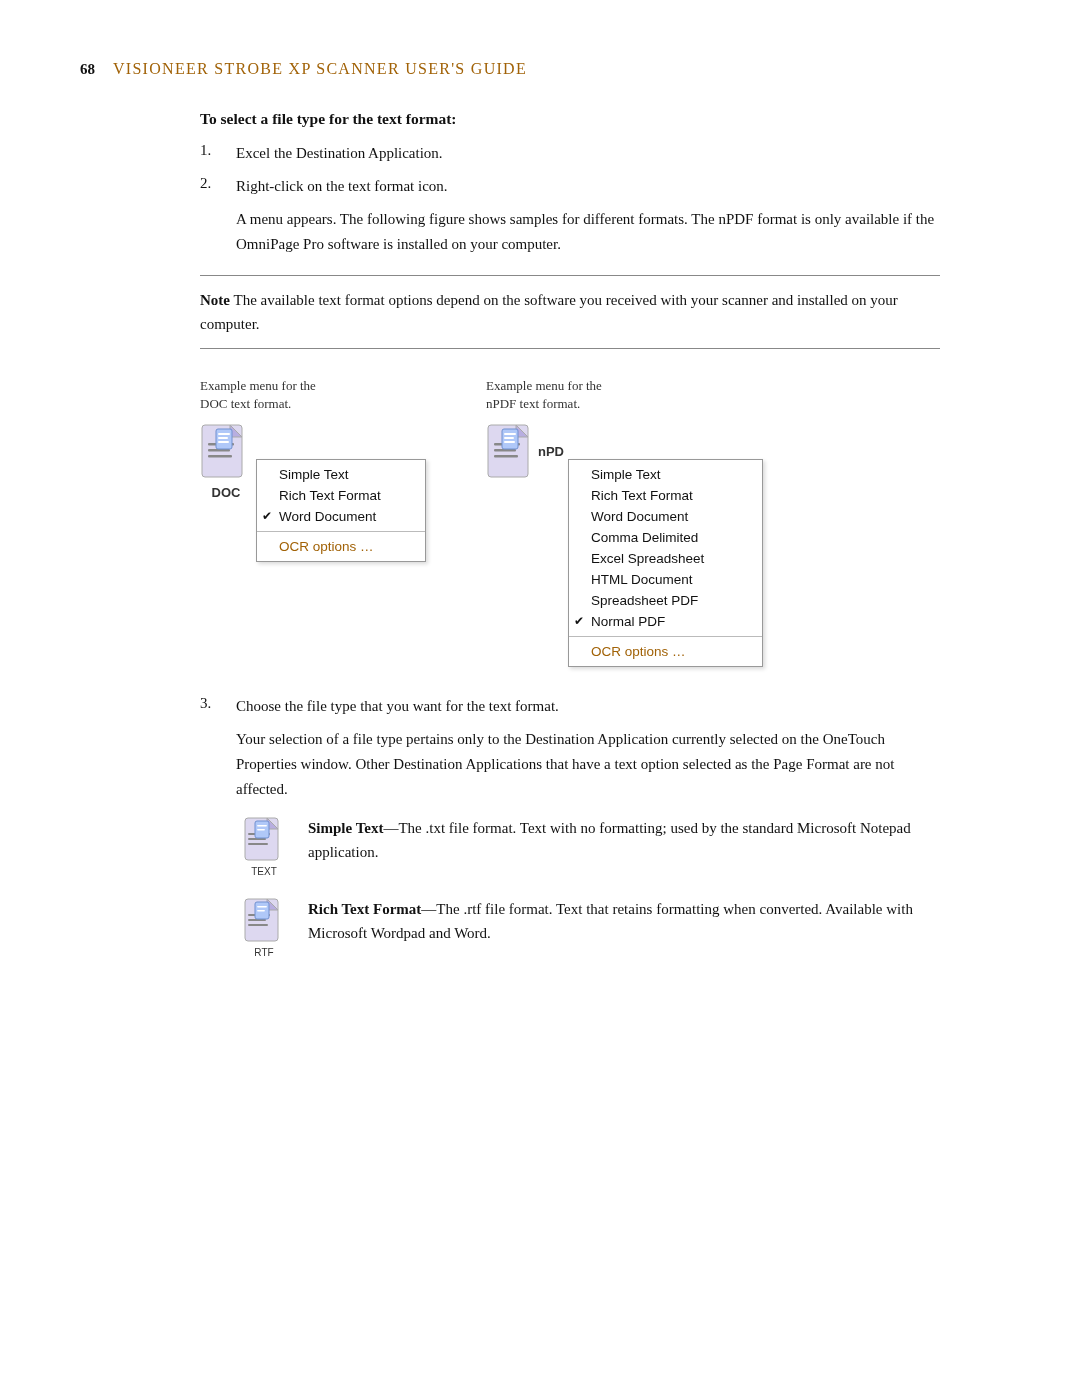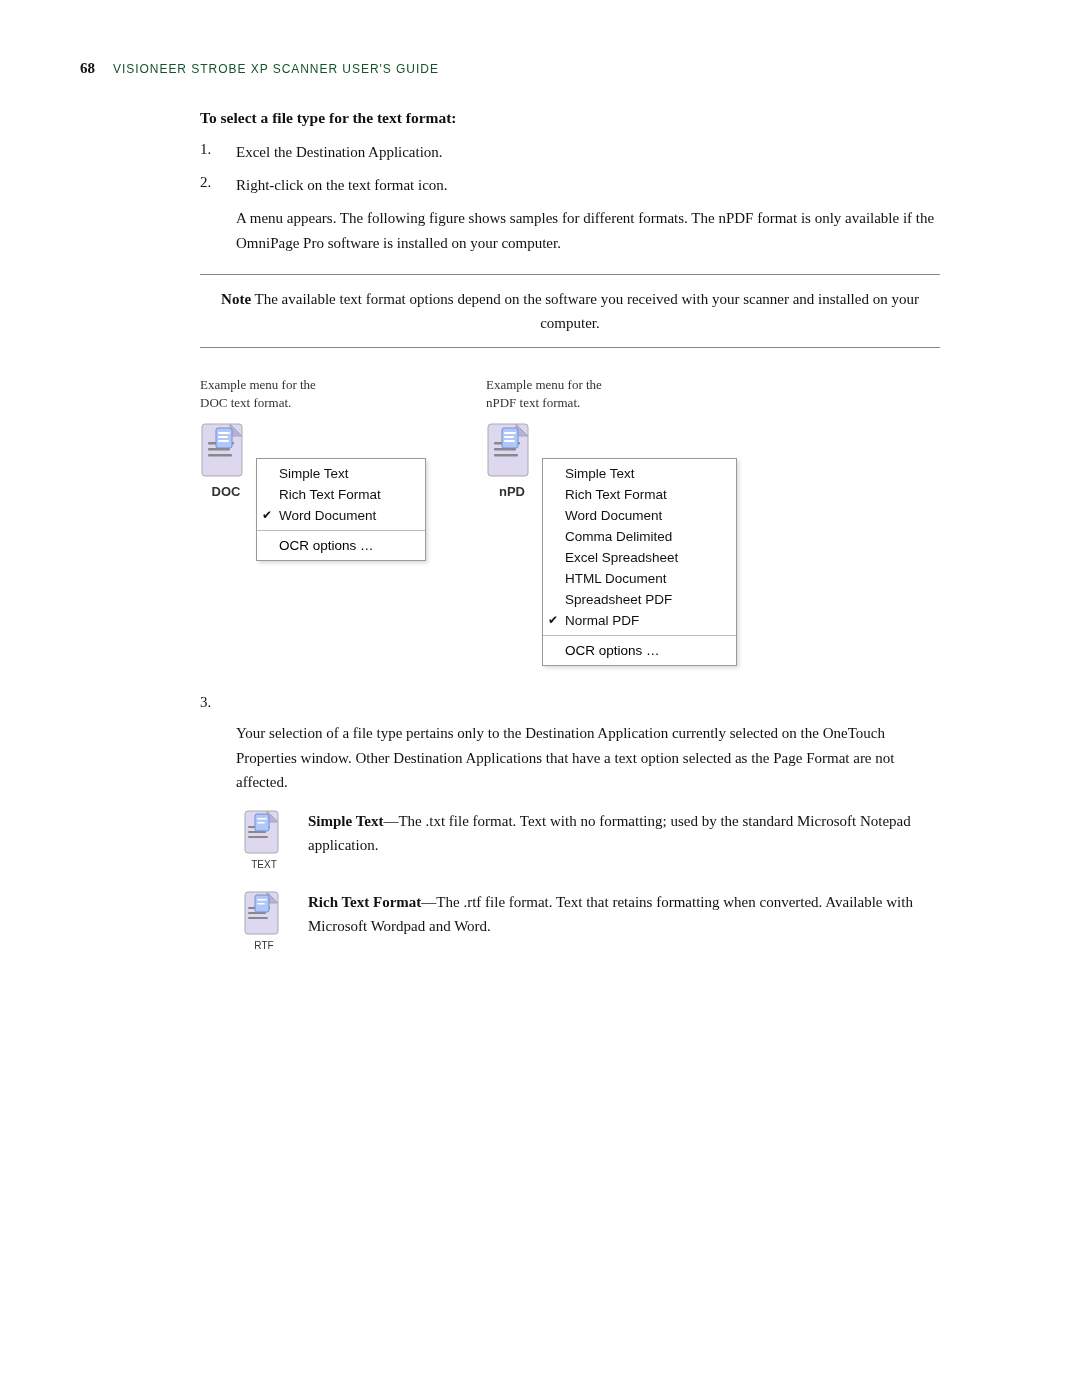--- a/index.html
+++ b/index.html
@@ -18,25 +18,25 @@
       margin-bottom: 32px;
       border-bottom: none;
     }
     .page-number {
       font-weight: bold;
       font-size: 15px;
       margin-right: 18px;
       font-family: Liberation Serif, serif;
     }
     .page-header-title {
-      font-family: Liberation Sans, sans-serif;
-      font-size: 12px;
+      font-family: Liberation Serif, serif;
+      font-size: 16px;
       letter-spacing: 0.08em;
       text-transform: uppercase;
-      color: #14532d;
+      color: #a16207;
     }
     .section {
       margin-left: 120px;
       margin-right: 60px;
     }
     .heading-bold {
       font-weight: bold;
       font-size: 15.5px;
       margin-bottom: 14px;
     }
@@ -58,21 +58,20 @@
       line-height: 1.65;
       margin-bottom: 14px;
     }
     .note-box {
       border-top: 1.5px solid #888;
       border-bottom: 1.5px solid #888;
       padding: 12px 0 12px 0;
       margin: 18px 0 18px 0;
       font-size: 15px;
       line-height: 1.6;
-      text-align: center;
     }
     .note-box .note-label {
       font-weight: bold;
     }
     .figure-row {
       display: flex;
       flex-direction: row;
       margin: 28px 0 28px 0;
       align-items: flex-start;
     }
@@ -114,21 +113,21 @@
       content: "✔";
       position: absolute;
       left: 5px;
       font-size: 12px;
     }
     .context-menu-divider {
       border-top: 1px solid #bbb;
       margin: 4px 0;
     }
     .context-menu-item.ocr-option {
-      color: #000000;
+      color: #a16207;
     }
     .icon-label {
       font-family: Arial, sans-serif;
       font-size: 10px;
       text-align: left;
       color: #333;
       margin-top: 2px;
     }
     .bold-term {
       font-weight: bold;
@@ -215,21 +214,21 @@
       </div>
     </div>
 
     <div class="figure-col" style="margin-left:60px;">
       <div class="figure-caption">
         <span>Example menu for the</span><br>
         <span>nPDF text format.</span>
       </div>
       <div style="display:flex;align-items:flex-start;gap:0;">
 
-        <div style="display:flex;flex-direction:column;align-items:center;margin-right:4px;">
+        <div style="display:flex;flex-direction:row;align-items:center;margin-right:4px;">
           <svg width="52" height="60" viewBox="0 0 52 60">
             <rect x="2" y="2" width="40" height="52" rx="3" ry="3" fill="#ddd8f0" stroke="#aaa" stroke-width="1"></rect>
             <polygon points="30,2 42,14 30,14" fill="#b8aee0" stroke="#aaa" stroke-width="1"></polygon>
             <rect x="8" y="20" width="26" height="2.5" rx="1" fill="#888"></rect>
             <rect x="8" y="26" width="22" height="2.5" rx="1" fill="#888"></rect>
             <rect x="8" y="32" width="24" height="2.5" rx="1" fill="#888"></rect>
             <rect x="16" y="6" width="16" height="20" rx="2" fill="#b0c8f8" stroke="#7090d0" stroke-width="1"></rect>
             <rect x="18" y="10" width="12" height="2" rx="1" fill="#fff"></rect>
             <rect x="18" y="14" width="10" height="2" rx="1" fill="#fff"></rect>
             <rect x="18" y="18" width="11" height="2" rx="1" fill="#fff"></rect>
@@ -249,20 +248,21 @@
           <div class="context-menu-divider"></div>
           <div class="context-menu-item ocr-option">OCR options …</div>
         </div>
       </div>
     </div>
 
   </div>
 
   <div class="step" style="margin-bottom:10px;">
     <span class="step-num">3.</span>
+    <span class="step-text">Choose the file type that you want for the text format.</span>
   </div>
 
   <div class="paragraph" style="">Your selection of a file type pertains only to the Destination Application currently selected on the OneTouch Properties window. Other Destination Applications that have a text option selected as the Page Format are not affected.</div>
 
   <div class="icon-paragraph" style="margin-left:36px;margin-bottom:20px;">
     <div class="icon-col">
       <svg width="42" height="48" viewBox="0 0 42 48">
         <rect x="2" y="2" width="33" height="42" rx="3" ry="3" fill="#ddd8f0" stroke="#aaa" stroke-width="1"></rect>
         <polygon points="24,2 35,13 24,13" fill="#b8aee0" stroke="#aaa" stroke-width="1"></polygon>
         <rect x="5" y="17" width="22" height="2" rx="1" fill="#888"></rect>

